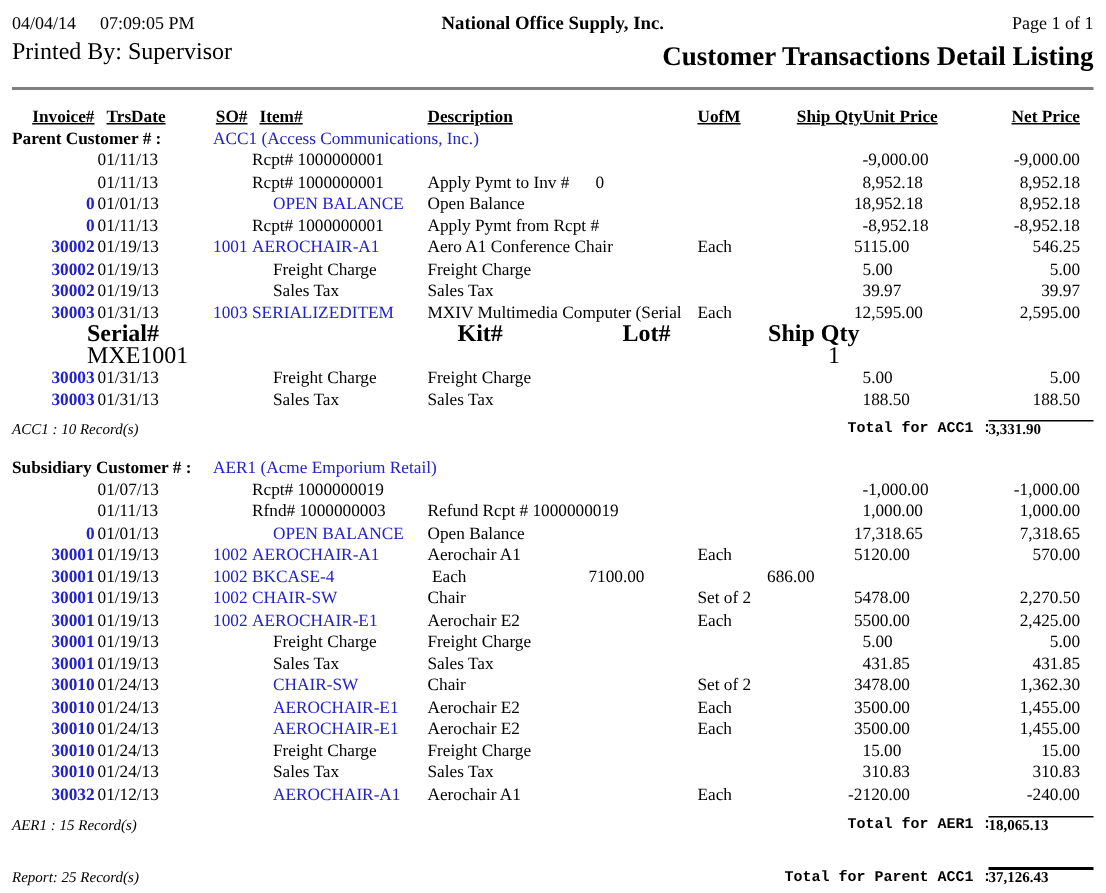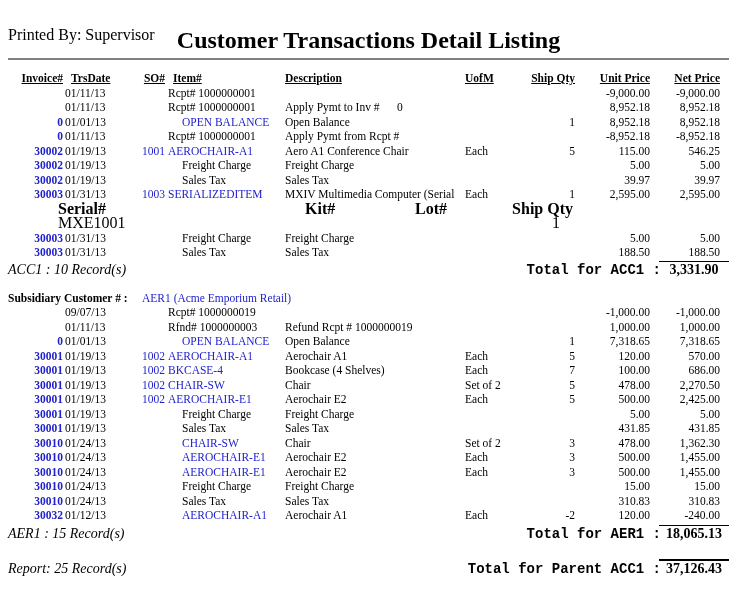--- a/index.html
+++ b/index.html
@@ -7,37 +7,37 @@
   body { font-family:"Liberation Serif", serif; color:#000; }
   .report { width:737px; height:595px; padding:8px; position:relative; background:#fff; overflow:hidden; }
 
   
   .hdr { position:relative; height:46px; }
   .hdr-row1 { display:flex; font-size:12px; line-height:14px; }
   .hdr-left { width:220px; display:flex; gap:16px; }
   .hdr-company { flex:1; text-align:center; font-weight:bold; font-size:12.5px; }
   .hdr-page { width:220px; text-align:right; }
   .hdr-printed { position:absolute; left:0; top:18px; font-size:16px; }
-  .hdr-title { position:absolute; top:19px; left:0; width:100%; text-align:center; font-weight:bold; font-size:24px; }
+  .hdr-title { position:absolute; top:19px; left:0; width:100%; text-align:right; font-weight:bold; font-size:18px; }
   .rule { border-bottom:2px solid #808080; margin-top:4px; }
 
   
   .row { display:flex; height:14.5px; line-height:14.5px; font-size:11.5px; white-space:nowrap; }
   .c { flex:none; overflow:visible; }
   .inv  { width:55px;  text-align:right; color:#2222cc; font-weight:bold; }
   .date { width:46px;  margin-left:2px; }
   .so   { width:54px;  text-align:right; color:#2222cc; }
   .item { width:115px; margin-left:3px; }
   .item.blue { color:#2222cc; }
   .item.ind  { padding-left:14px; }
   .desc { width:175px; margin-left:2px; position:relative; }
   .descnum { position:absolute; left:112px; top:0; }
   .uofm { width:45px;  margin-left:5px; }
   .qty  { width:65px;  text-align:right; }
-  .unit { width:75px;  text-align:right; }
+  .unit { width:75px;  }
   .net  { width:70px;  text-align:right; }
 
   
   .row.head { margin-top:11px; }
   .head .c { font-weight:bold; text-decoration:underline; color:#000; }
   .head .date { padding-left:6px; }
   .head .item { padding-left:5px; }
 
   
   .row.cust .cust-label { width:134px; font-weight:bold; }
@@ -48,56 +48,68 @@
   .srow { position:relative; height:14.5px; line-height:14.5px; font-size:16px; }
   .srow span { position:absolute; top:0; }
   .s-serial { left:50px; font-weight:bold; }
   .s-kit    { left:297px; font-weight:bold;text-align:center; }
   .s-lot    { left:407px; font-weight:bold;text-align:right; }
   .s-sqty   { left:490px; width:75px; text-align:right; font-weight:bold; }
   .s-serialval { left:50px; }
   .s-qtyval { left:490px; width:62px; text-align:right; }
 
   
-  .trow { position:relative; height:17px; font-size:14px; }
+  .trow { position:relative; height:17px; font-size:10px; }
   .records { position:absolute; left:0; bottom:0; font-style:italic; }
   .tlabel  { position:absolute; right:68px; bottom:0; font-weight:bold;font-family:Liberation Mono, monospace; }
-  .tamount { position:absolute; right:0; bottom:0; width:70px; text-align:center; font-weight:bold; }
+  .tamount { position:absolute; right:0; bottom:0; width:70px; text-align:left; font-weight:bold; }
   .u1 { border-top:1px solid #000; }
   .u2 { border-top:2px solid #000; }
   .trow.sec1 { margin-top:1px; }
   .trow.sec2 { margin-top:2px; }
   .trow.rpt  { margin-top:18px; }
 </style>
 </head>
 <body>
 
 <div class="report">
 
   <div class="hdr">
+    <div class="hdr-row1">
+      <div class="hdr-left">
+        <span>04/04/14</span>
+        <span>07:09:05 PM</span>
+      </div>
+      <div class="hdr-company">National Office Supply, Inc.</div>
+      <div class="hdr-page">Page 1 of 1</div>
+    </div>
     <div class="hdr-printed">
       <span>Printed By:</span>
       <span>Supervisor</span>
     </div>
     <div class="hdr-title">Customer Transactions Detail Listing</div>
   </div>
   <div class="rule"></div>
 
   <div class="row head">
     <span class="c inv">Invoice#</span>
     <span class="c date">TrsDate</span>
     <span class="c so">SO#</span>
     <span class="c item">Item#</span>
     <span class="c desc">Description</span>
     <span class="c uofm">UofM</span>
     <span class="c qty">Ship Qty</span>
     <span class="c unit">Unit Price</span>
     <span class="c net">Net Price</span>
   </div>
 
+  <div class="row cust">
+    <span class="c cust-label">Parent Customer # :</span>
+    <span class="c cust-val">ACC1 (Access Communications, Inc.)</span>
+  </div>
 
     <div class="row">
       <span class="c inv"></span>
       <span class="c date">01/11/13</span>
       <span class="c so"></span>
       <span class="c item">Rcpt# 1000000001</span>
       <span class="c desc"><span></span><span class="descnum"></span></span>
       <span class="c uofm"></span>
       <span class="c qty"></span>
       <span class="c unit">-9,000.00</span>
@@ -229,21 +241,21 @@
     <span class="tamount u1">3,331.90</span>
   </div>
 
   <div class="row cust sub">
     <span class="c cust-label">Subsidiary Customer # :</span>
     <span class="c cust-val">AER1 (Acme Emporium Retail)</span>
   </div>
 
     <div class="row">
       <span class="c inv"></span>
-      <span class="c date">09/07/13</span>
+      <span class="c date">01/07/13</span>
       <span class="c so"></span>
       <span class="c item">Rcpt# 1000000019</span>
       <span class="c desc"><span></span><span class="descnum"></span></span>
       <span class="c uofm"></span>
       <span class="c qty"></span>
       <span class="c unit">-1,000.00</span>
       <span class="c net">-1,000.00</span>
     </div>
 
     <div class="row">
@@ -280,21 +292,20 @@
       <span class="c qty">5</span>
       <span class="c unit">120.00</span>
       <span class="c net">570.00</span>
     </div>
 
     <div class="row">
       <span class="c inv">30001</span>
       <span class="c date">01/19/13</span>
       <span class="c so">1002</span>
       <span class="c item blue">BKCASE-4</span>
-      <span class="c desc"><span>Bookcase (4 Shelves)</span><span class="descnum"></span></span>
       <span class="c uofm">Each</span>
       <span class="c qty">7</span>
       <span class="c unit">100.00</span>
       <span class="c net">686.00</span>
     </div>
 
     <div class="row">
       <span class="c inv">30001</span>
       <span class="c date">01/19/13</span>
       <span class="c so">1002</span>

